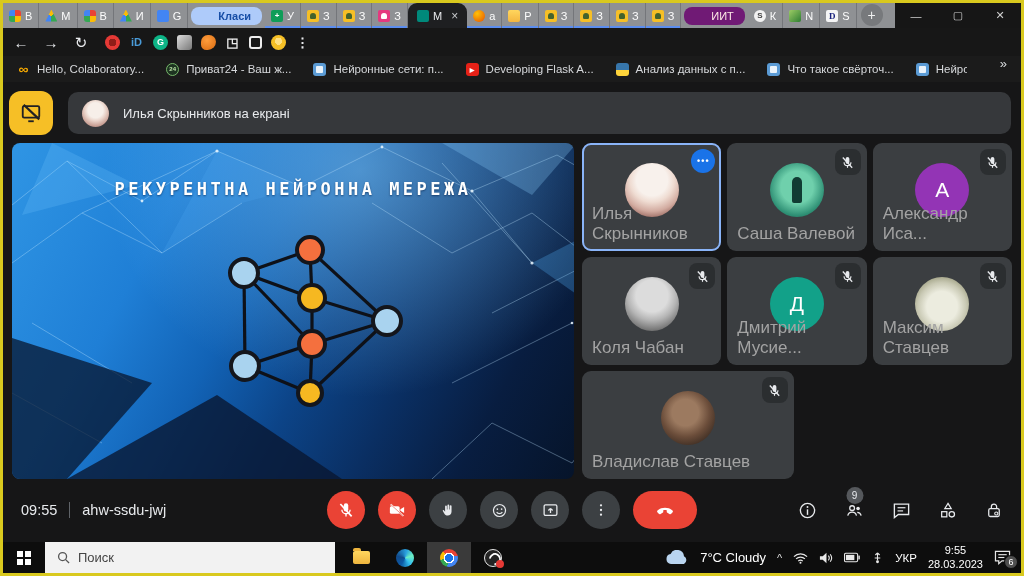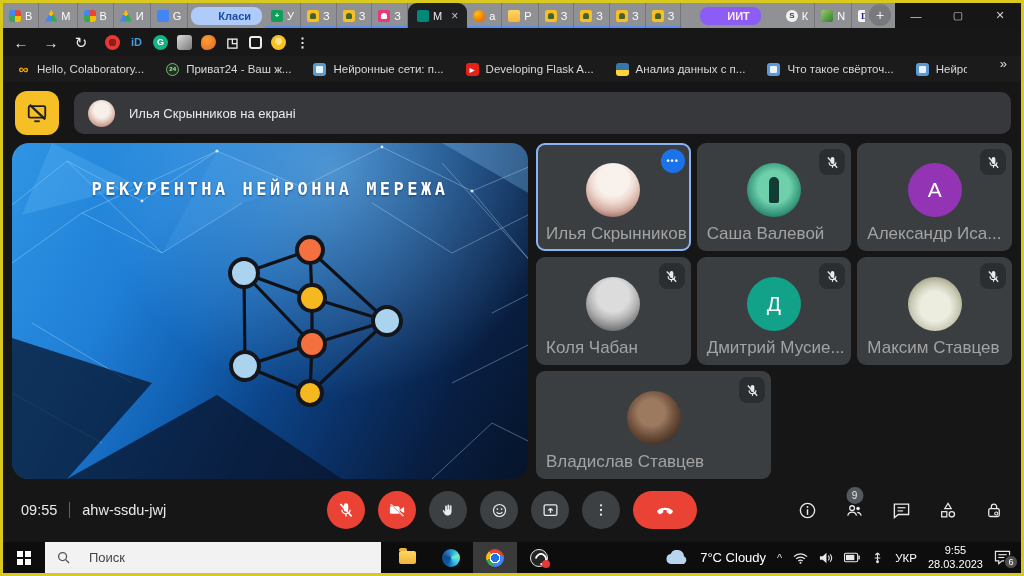--- a/index.html
+++ b/index.html
@@ -7,21 +7,21 @@
   .frame{width:1024px;height:576px;border:3px solid #d9c91e;position:relative;background:#181818}
   .screen{position:absolute;inset:0;display:flex;flex-direction:column}
 
   
   .tabstrip{height:25px;background:#8f9194;display:flex;align-items:stretch;overflow:hidden}
   .tab{display:flex;align-items:center;gap:4px;padding:0 6px;font-size:11px;color:#fdfdfd;border-right:1px solid #74767a;white-space:nowrap;cursor:pointer}
   .tab[data-group="blue"]{box-shadow:inset 0 -2px 0 0 #5b8def}
   .tab[data-kind="active"]{background:#1e1f21;border-radius:9px 9px 0 0;border-right:none;padding:0 9px;color:#e8eaed}
   .tab[data-kind="active"]::after{content:"×";margin-left:5px;color:#c7c9cc;font-size:12px}
   .tab[data-kind="group-blue"]{align-self:center;height:18px;background:#aecbfa;color:#174ea6;border-radius:8px;padding:0 11px;font-weight:bold;border-right:none;margin:0 3px}
-  .tab[data-kind="group-red"]{align-self:center;height:18px;background:#8b5cf6;color:#fde8e6;border-radius:8px;padding:0 11px;font-weight:bold;border-right:none;margin:0 19px}
+  .tab[data-kind="group-red"]{align-self:center;height:18px;background:#701a75;color:#fde8e6;border-radius:8px;padding:0 11px;font-weight:normal;border-right:none;margin:0 3px}
   .ticon{width:12px;height:12px;border-radius:2px;flex:none;display:flex;align-items:center;justify-content:center;font-size:8px;font-weight:bold}
   .tab[data-icon="gmail"] .ticon{background:conic-gradient(#ea4335 0 25%,#fbbc05 0 50%,#34a853 0 75%,#4285f4 0);border-radius:3px}
   .tab[data-icon="drive"] .ticon{clip-path:polygon(50% 0,100% 100%,0 100%);background:conic-gradient(from 180deg,#4285f4 0 33%,#fbbc05 0 66%,#34a853 0);border-radius:0}
   .tab[data-icon="docs"] .ticon{background:#4285f4}
   .tab[data-icon="sheets"] .ticon{background:#0f9d58;color:#fff}
   .tab[data-icon="sheets"] .ticon::after{content:"+"}
   .tab[data-icon="classroom"] .ticon{background:#f6bf26}
   .tab[data-icon="classroom"] .ticon::after{content:"";width:6px;height:6px;background:#44632c;border-radius:50% 50% 20% 20%}
   .tab[data-icon="classroom-pink"] .ticon{background:#e5397f}
   .tab[data-icon="classroom-pink"] .ticon::after{content:"";width:6px;height:6px;background:#fff;border-radius:50% 50% 20% 20%}
@@ -70,28 +70,28 @@
   .bm[data-icon="privat"] .bicon::after{content:"24";font-size:6px}
   .bm[data-icon="doc-blue"] .bicon{background:#5b9bd5}
   .bm[data-icon="doc-blue"] .bicon::after{content:"";width:7px;height:7px;background:#eaf3fb;border-radius:1px}
   .bm[data-icon="youtube"] .bicon{background:#e62117}
   .bm[data-icon="youtube"] .bicon::after{content:"▶";font-size:6px}
   .bm[data-icon="python"] .bicon{background:linear-gradient(180deg,#3776ab 50%,#ffd43b 50%)}
   .bm-more{margin-left:auto;color:#d7d9dc;font-size:13px;cursor:pointer}
 
   
   .meet{flex:1;background:#161617;display:flex;flex-direction:column;min-height:0}
-  .meet-header{display:flex;align-items:center;gap:15px;padding:9px 10px 8px 12px}
+  .meet-header{display:flex;align-items:center;gap:15px;padding:9px 10px 8px 6px}
   .present-btn{width:44px;height:44px;border-radius:12px;background:#f6bf26;display:flex;align-items:center;justify-content:center;flex:none;cursor:pointer}
   .banner{flex:1;height:42px;background:#36383b;border-radius:10px;display:flex;align-items:center;padding:0 14px;gap:14px}
   .banner-avatar{width:27px;height:27px;border-radius:50%;background:radial-gradient(circle at 50% 38%,#f7efe9 0 35%,#e9d2c8 50%,#c9a095 72%,#7e5450 100%);flex:none}
   .banner-text{color:#e8eaed;font-size:13px}
 
   .stage{display:flex;gap:8px;padding:0 9px;height:336px}
-  .presentation{width:516px;height:336px;border-radius:17px;position:relative;overflow:hidden;flex:none;cursor:pointer;background:
+  .presentation{width:562px;height:336px;border-radius:8px;position:relative;overflow:hidden;flex:none;cursor:pointer;background:
     radial-gradient(ellipse at 62% 8%,rgba(140,210,255,.5),transparent 52%),
     linear-gradient(118deg,#2f95e4 0%,#1f7fd6 26%,#1263b6 42%,#0c4488 56%,#0a2f63 70%,#081d40 84%,#06142a 100%)}
   .presentation svg.mesh{position:absolute;inset:0}
   .pres-title{position:absolute;top:36px;left:0;right:0;text-align:center;color:#fff;font-size:17px;font-weight:bold;letter-spacing:3.5px;font-family:"DejaVu Sans Mono",monospace;text-shadow:0 1px 2px rgba(0,30,70,.6)}
 
   .tiles{flex:1;display:grid;grid-template-columns:repeat(6,1fr);grid-template-rows:repeat(3,1fr);gap:6px}
   .tile{background:#3b3e41;border-radius:9px;position:relative;grid-column:span 2;display:flex;align-items:center;justify-content:center;cursor:pointer}
   .tile[data-wide="true"]{grid-column:span 3}
   .tile[data-state="speaking"]{outline:2.5px solid #8ab4f8;outline-offset:-2px}
   .tile .name{position:absolute;left:10px;bottom:7px;color:#a3a3a3;font-size:17px}
@@ -118,21 +118,21 @@
   .cbtn.red{background:#ea4335}
   .cbtn.hang{width:64px;border-radius:19px}
   .ctrl-right{margin-left:auto;display:flex;align-items:center;gap:27px}
   .rbtn{position:relative;cursor:pointer;display:flex;align-items:center;justify-content:center}
   .count-badge{position:absolute;top:-14px;left:50%;transform:translateX(-50%);width:17px;height:17px;border-radius:50%;background:#55585c;color:#e8eaed;font-size:10px;display:flex;align-items:center;justify-content:center}
 
   
   .taskbar{height:31px;background:#0d0d0d;display:flex;align-items:stretch;color:#fff}
   .tb-start{width:42px;display:flex;align-items:center;justify-content:center;cursor:pointer}
   .winlogo{width:14px;height:14px;background-image:linear-gradient(#fff,#fff),linear-gradient(#fff,#fff),linear-gradient(#fff,#fff),linear-gradient(#fff,#fff);background-size:6px 6px;background-position:0 0,8px 0,0 8px,8px 8px;background-repeat:no-repeat}
-  .tb-search{width:336px;background:#f2f2f2;display:flex;align-items:center;gap:19px;padding:15px 12px;color:#444;font-size:13px;cursor:text}
+  .tb-search{width:290px;background:#f2f2f2;display:flex;align-items:center;gap:8px;padding:15px 12px;color:#444;font-size:13px;cursor:text}
   .tb-apps{display:flex;align-items:stretch;margin-left:4px}
   .tb-app{width:44px;display:flex;align-items:center;justify-content:center;cursor:pointer;position:relative}
   .tb-app[data-active="true"]{background:#3a3a3a}
   .folder-ico{width:17px;height:13px;background:linear-gradient(#ffd65e,#eeb53e);border-radius:2px;position:relative}
   .folder-ico::before{content:"";position:absolute;top:-3px;left:0;width:8px;height:3px;background:#eeb53e;border-radius:2px 2px 0 0}
   .edge-ico{width:18px;height:18px;border-radius:50%;background:conic-gradient(from 210deg,#0c59a4,#114a8b 20%,#2aa2e0 45%,#6df0c2 62%,#35c1f1 80%,#0c59a4)}
   .chrome-ico{width:18px;height:18px;border-radius:50%;background:radial-gradient(circle,#1a73e8 0 30%,#fff 31% 42%,transparent 43%),conic-gradient(from -45deg,#ea4335 0 33%,#4285f4 0 66%,#34a853 0 84%,#fbbc05 0)}
   .obs-ico{width:18px;height:18px;border-radius:50%;background:#242424;border:1px solid #e6e6e6;position:relative}
   .obs-ico::before{content:"";position:absolute;top:3px;left:4px;width:8px;height:8px;border:2px solid #fff;border-left-color:transparent;border-radius:50%;transform:rotate(-40deg)}
   .obs-ico::after{content:"";position:absolute;right:-3px;bottom:-2px;width:8px;height:8px;border-radius:50%;background:#e53935}

